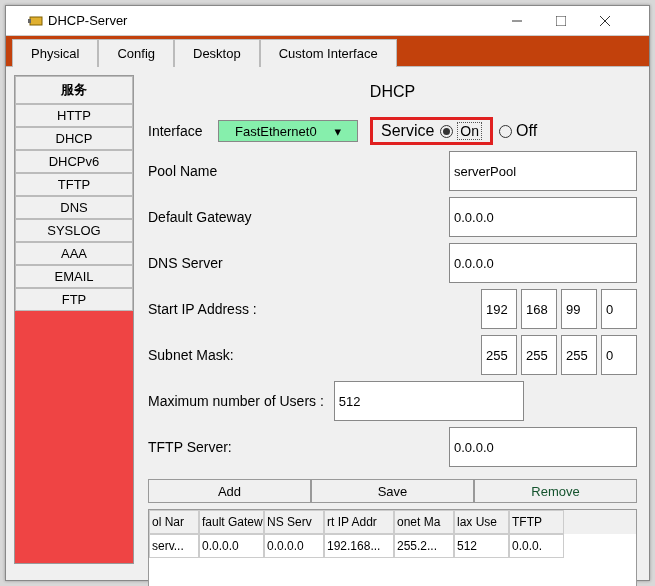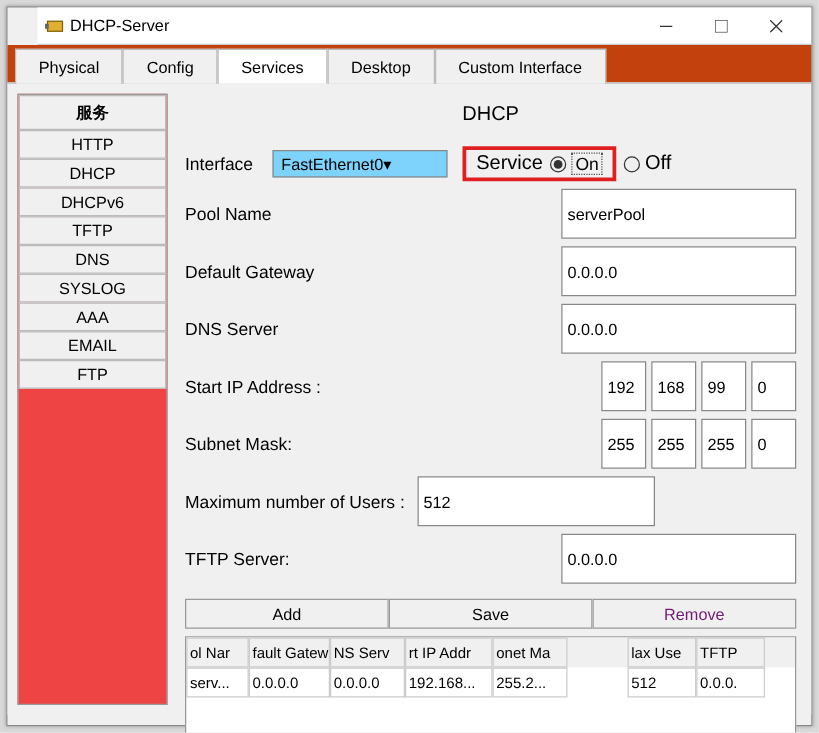--- a/index.html
+++ b/index.html
@@ -1,52 +1,52 @@
 <!DOCTYPE html>
 <html><head>
 <meta charset="utf-8">
 <style>
   * { box-sizing: border-box; font-family: Arial, sans-serif; }
   body { margin: 0; background: #d8d8d8; padding: 5px; }
   .window { width: 645px; height: 576px; background: #f0f0f0; border: 1px solid #888; box-shadow: 0 0 3px rgba(0,0,0,0.3); }
-  .titlebar { height: 30px; background: #fff; display: flex; align-items: center; padding: 0 6px; border-bottom: 1px solid #ccc; margin-left: 24px; }
+  .titlebar { height: 30px; background: #fff; display: flex; align-items: center; padding: 0 22px; border-bottom: 1px solid #ccc; }
   .titlebar .title { font-size: 13px; margin-left: 4px; }
   .winbtns { margin-left: auto; display: flex; gap: 0; }
   .winbtn { width: 44px; height: 28px; display: flex; align-items: center; justify-content: center; font-size: 14px; color: #333; cursor: pointer; }
   .tabs { display: flex; padding: 2px 6px 0 6px; background: #c2410c; }
   .tab { padding: 6px 18px; font-size: 13px; border: 1px solid #bbb; border-bottom: none; background: #f0f0f0; margin-right: 0; cursor: pointer; position: relative; top: 1px; }
   .tab.active { background: #fff; border-top: 1px solid #bbb; z-index: 2; }
   .tabcontent { border-top: 1px solid #bbb; background: #f0f0f0; padding: 8px; display: flex; gap: 10px; height: calc(100% - 68px); }
   .sidebar { width: 120px; border: 1px solid #999; background: #ef4444; }
   .services-header { text-align: center; font-weight: bold; font-size: 13px; border: 1px solid #bbb; background: #f0f0f0; padding: 4px 0; }
   .service-item { text-align: center; font-size: 13px; border: 1px solid #bbb; background: #f0f0f0; padding: 3px 0; cursor: pointer; }
   .main { flex: 1; display: flex; flex-direction: column; padding: 4px; }
   .main-title { text-align: center; font-size: 16px; margin: 4px 0 16px 0; }
   .row { display: flex; align-items: center; font-size: 14px; margin-bottom: 6px; }
   .row .lbl { width: 200px; }
-  .iface-select { width: 140px; height: 22px; border: 1px solid #888; background: #7dd3fc; font-size: 13px; padding: 1px 6px; display: flex; justify-content: flex-start; align-items: center; cursor: pointer; }
+  .iface-select { width: 140px; height: 22px; border: 1px solid #888; background: #86efac; font-size: 13px; padding: 1px 16px; display: flex; justify-content: space-between; align-items: center; cursor: pointer; }
   .service-toggle { display: flex; align-items: center; gap: 6px; margin-left: 12px; }
   .highlight-box { border: 3px solid #e02020; border-radius: 0; padding: 2px 8px; display: flex; align-items: center; gap: 6px; }
   .radio { width: 13px; height: 13px; border-radius: 50%; border: 1px solid #333; display: inline-flex; align-items: center; justify-content: center; }
   .radio.checked::after { content: ''; width: 7px; height: 7px; background: #333; border-radius: 50%; }
   .radio-wrap { display: flex; align-items: center; gap: 4px; cursor: pointer; }
   .dotted { border: 1px dotted #555; padding: 0 2px; }
   input.txt { border: 1px solid #888; height: 40px; font-size: 13px; padding: 1px 4px; }
   .ip-group { display: flex; gap: 4px; margin-left: auto; }
   .ip-group input { width: 36px; }
   .wide-input { width: 188px; margin-left: auto; }
   .max-input { width: 190px; margin-left: 10px; }
   .btnrow { display: flex; margin: 6px 0; }
   .btn { flex: 1; border: 1px solid #999; background: #f0f0f0; height: 24px; font-size: 13px; display: flex; align-items: center; justify-content: center; cursor: pointer; }
-  .btn.disabled { color: #701a75; cursor: default; }
+  .btn.disabled { color: #14532d; cursor: default; }
   .table { border: 1px solid #999; flex: 1; background: #fff; font-size: 12px; display: flex; flex-direction: column; min-height: 110px; }
   .table-header, .table-row { display: flex; }
   .table-header { background: #f0f0f0; }
   .th, .td { border: 1px solid #ccc; padding: 4px 2px; overflow: hidden; white-space: nowrap; }
-  .c1 { width: 50px; } .c2 { width: 65px; } .c3 { width: 60px; } .c4 { width: 70px; } .c5 { width: 60px; } .c6 { width: 55px; margin-left: 48px; } .c7 { width: 55px; }
+  .c1 { width: 50px; } .c2 { width: 65px; } .c3 { width: 60px; } .c4 { width: 70px; } .c5 { width: 60px; } .c6 { width: 55px; } .c7 { width: 55px; }
   .scrollbar-h { height: 18px; background: #f0f0f0; border: 1px solid #bbb; display: flex; align-items: center; }
   .sb-btn { width: 18px; height: 16px; background: #e8e8e8; border: 1px solid #bbb; display: flex; align-items: center; justify-content: center; font-size: 10px; cursor: pointer; }
   .sb-track { flex: 1; position: relative; }
   .sb-thumb { position: absolute; left: 0; width: 60px; height: 14px; background: #d0d0d0; border: 1px solid #bbb; top: 0; }
   .app-icon { width: 16px; height: 16px; display: flex; align-items: center; justify-content: center; }
 </style>
 </head>
 <body>
 
 <div class="window">
@@ -74,21 +74,20 @@
             <line x1="0" y1="0" x2="10" y2="10" stroke="#333"></line>
             <line x1="10" y1="0" x2="0" y2="10" stroke="#333"></line>
           </svg>
       </div>
     </div>
   </div>
 
   <div class="tabs">
     <div class="tab">Physical</div>
     <div class="tab">Config</div>
-    <div class="tab active">Services</div>
     <div class="tab">Desktop</div>
     <div class="tab">Custom Interface</div>
   </div>
 
   <div class="tabcontent">
     <div class="sidebar">
       <div class="services-header">服务</div>
       <div class="service-item">HTTP</div>
       <div class="service-item">DHCP</div>
       <div class="service-item">DHCPv6</div>

